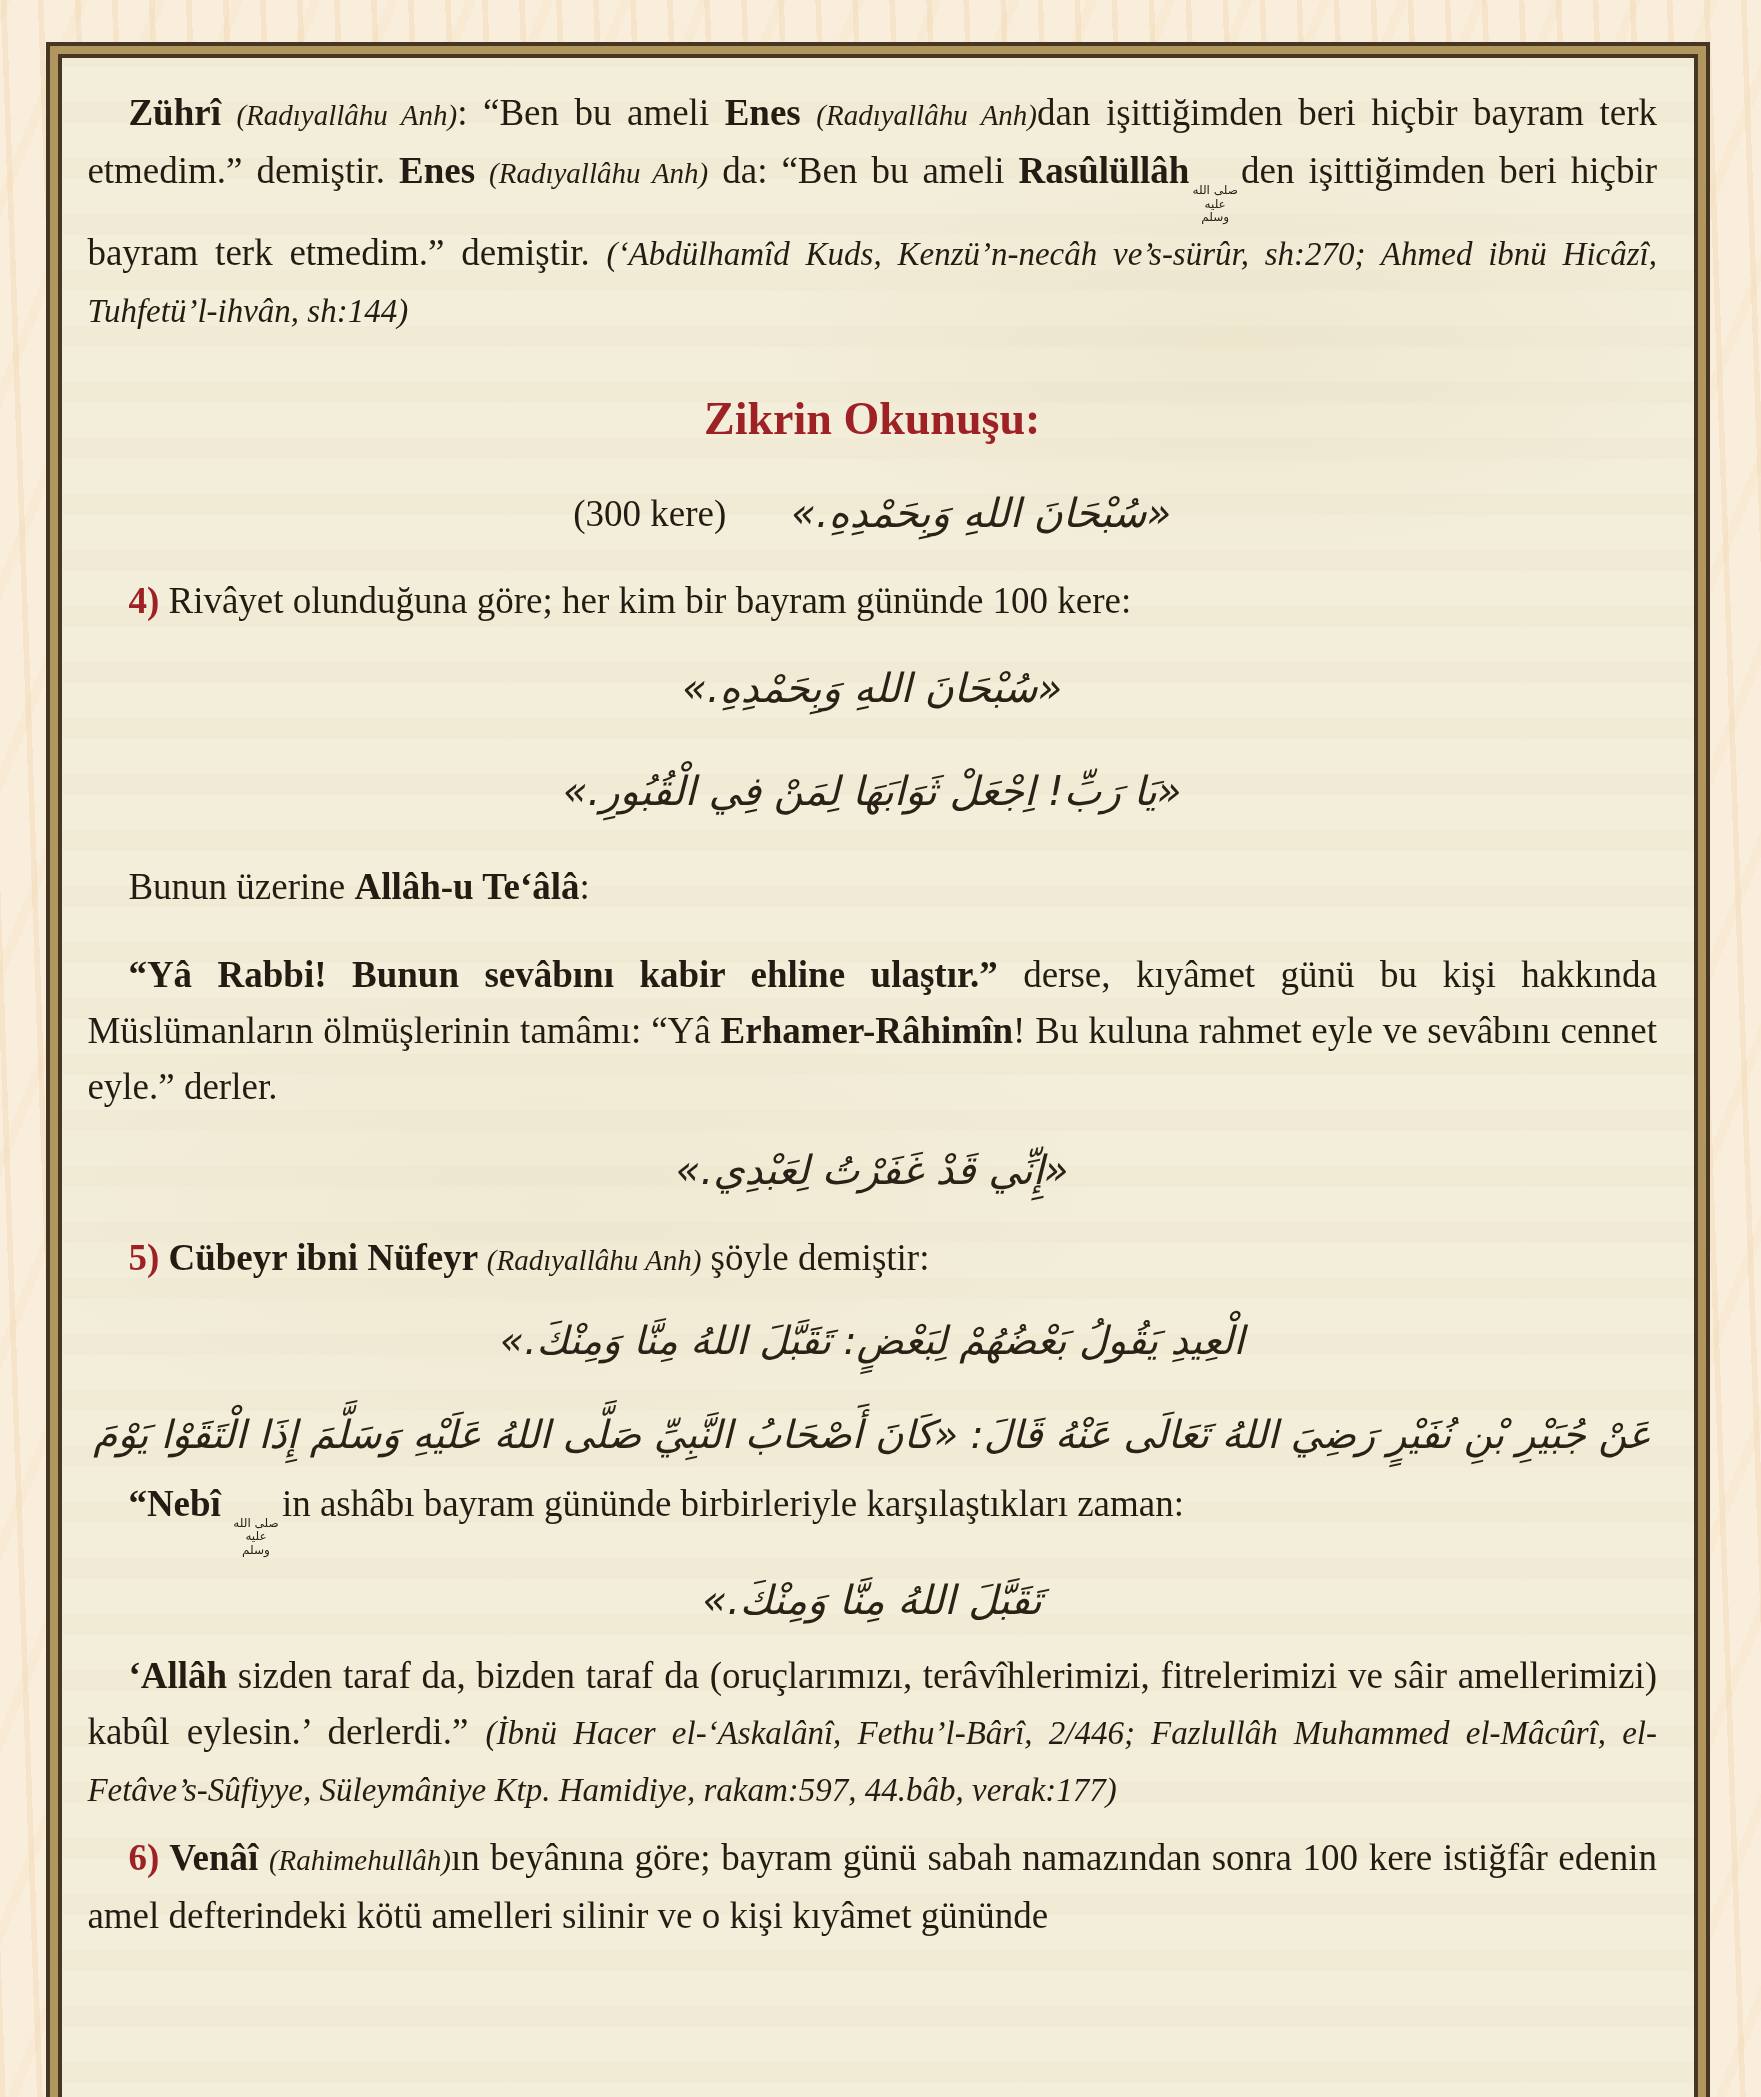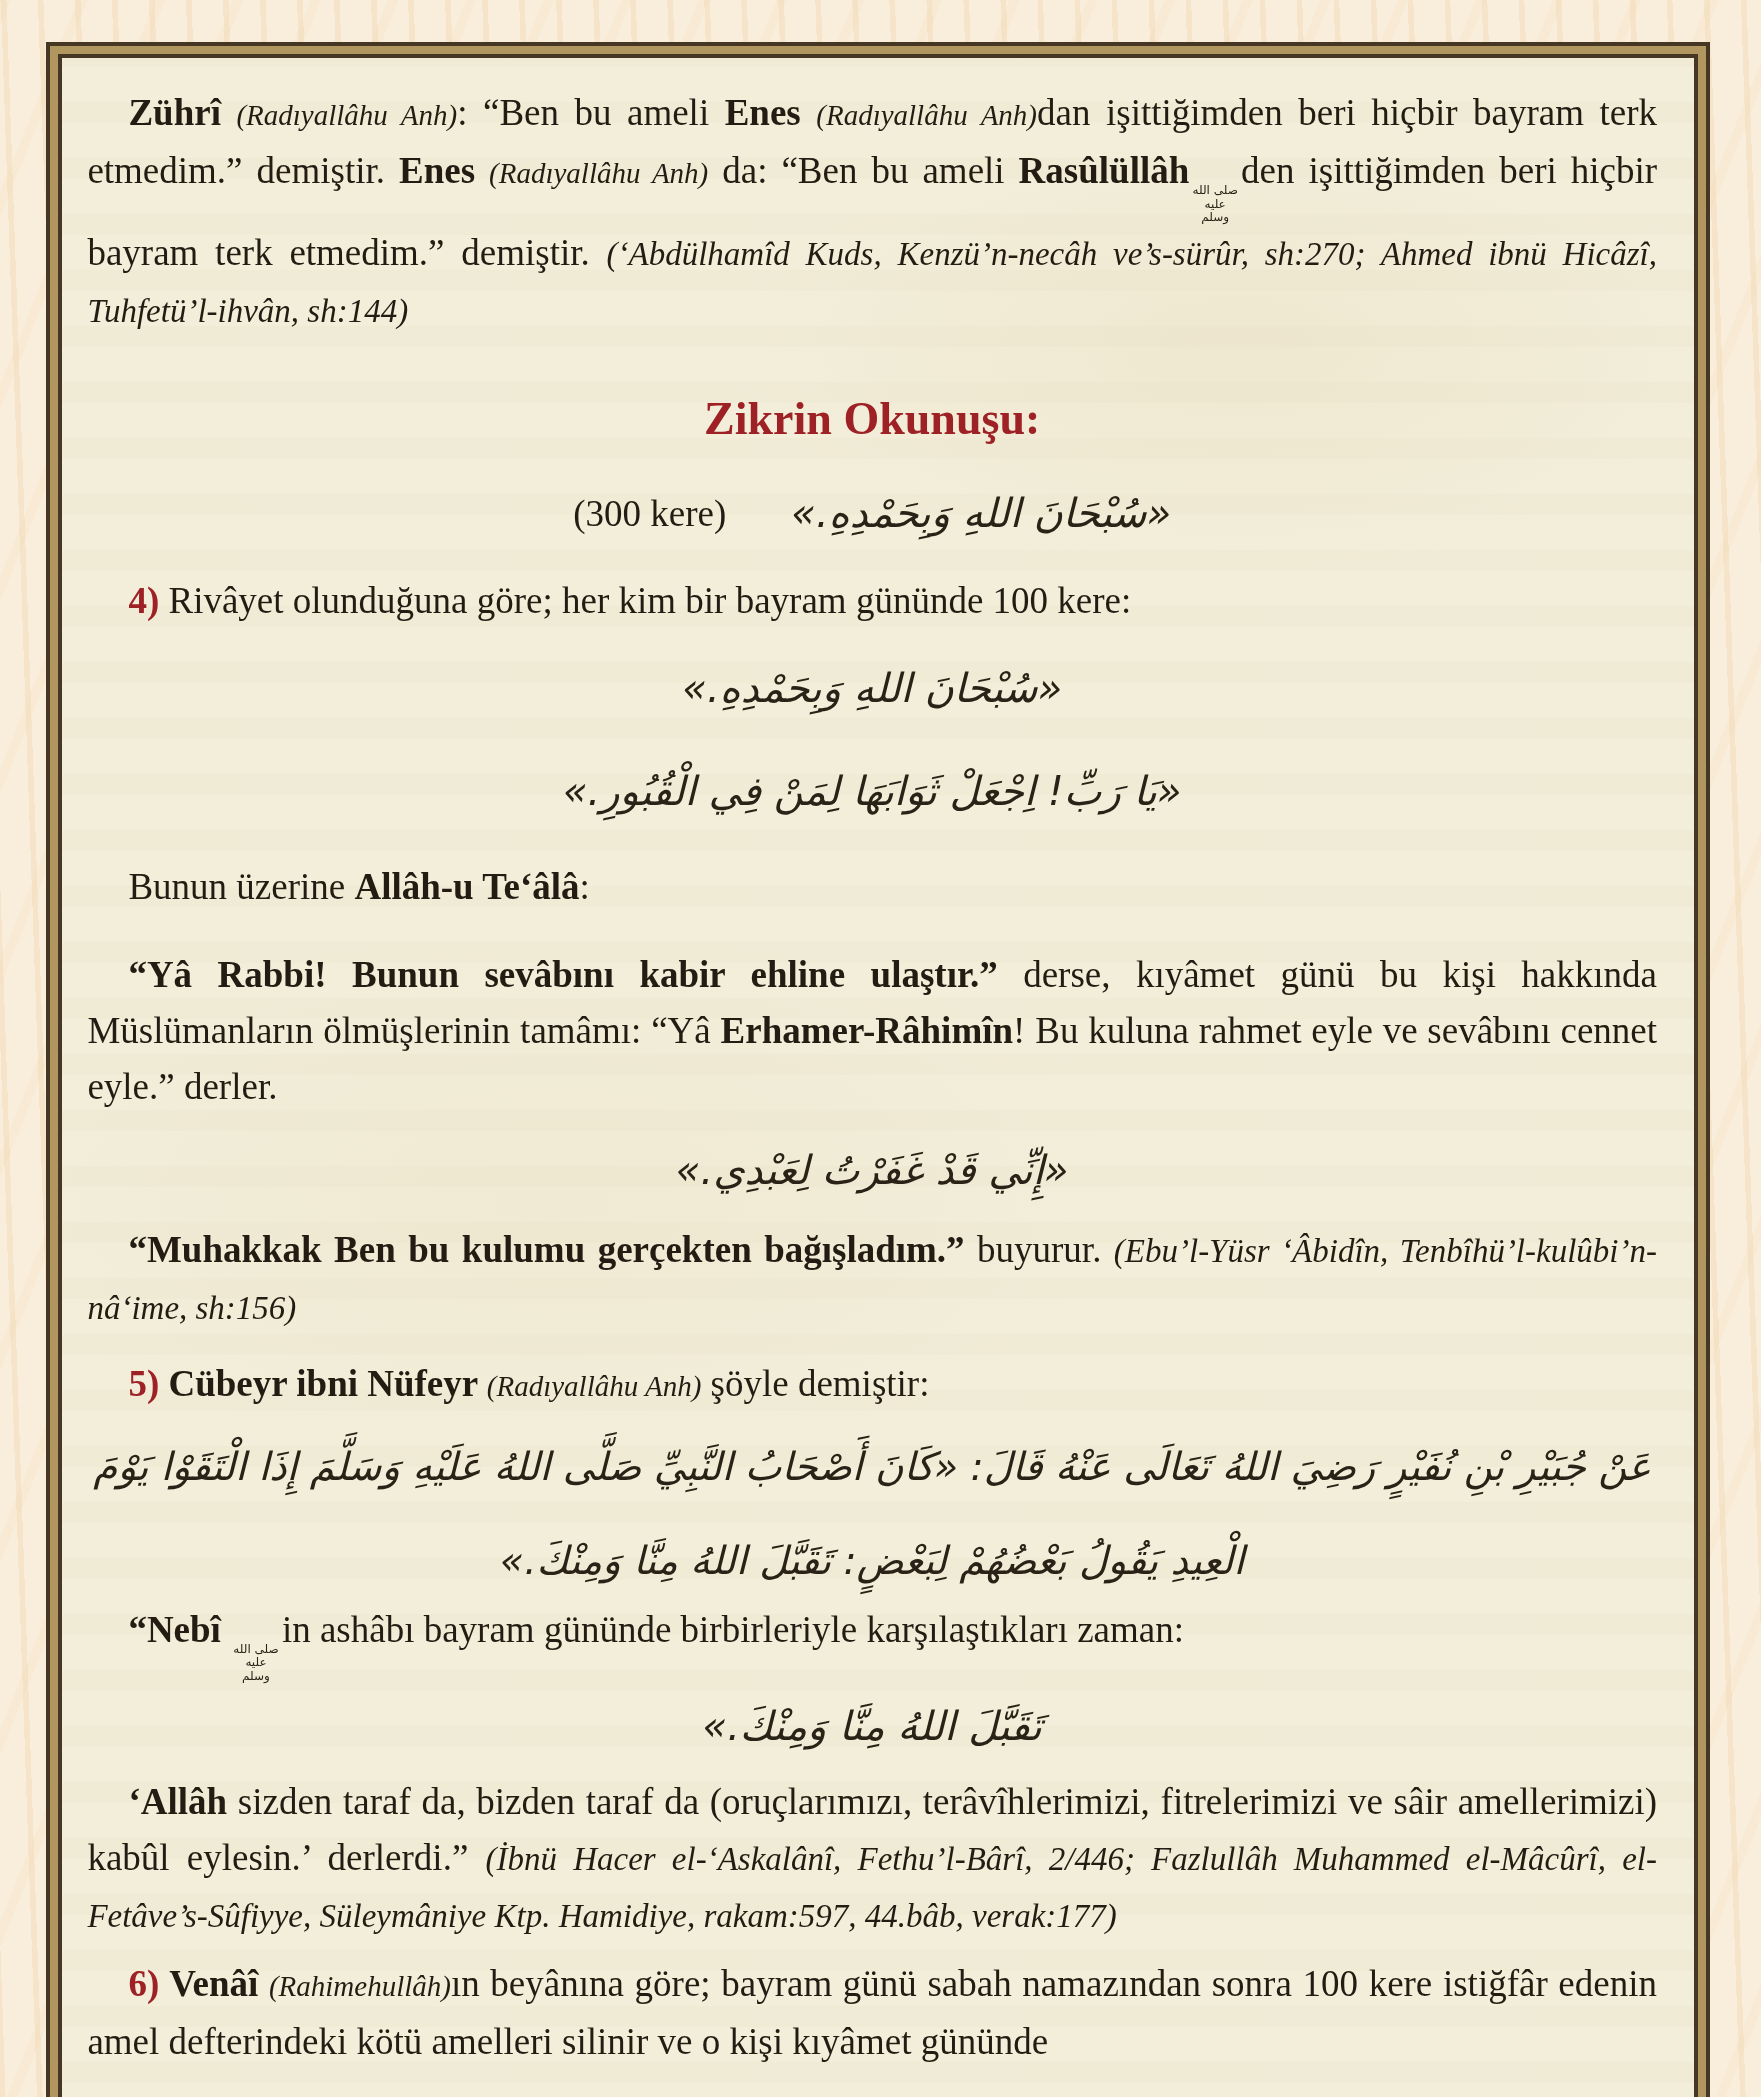--- a/index.html
+++ b/index.html
@@ -89,26 +89,25 @@
 
 
         <div class="ar mt30" dir="rtl">«يَا رَبِّ! اِجْعَلْ ثَوَابَهَا لِمَنْ فِي الْقُبُورِ.»</div>
 
         <p class="para mt35"><span>Bunun üzerine </span><span class="b">Allâh-u Te‘âlâ</span><span>:</span></p>
 
         <p class="para mt40"><span class="b">“Yâ Rabbi! Bunun sevâbını kabir ehline ulaştır.” </span><span>derse, kıyâmet günü bu kişi hakkında Müslümanların ölmüşlerinin tamâmı: “Yâ </span><span class="b">Erhamer-Râhimîn</span><span>! Bu kuluna rahmet eyle ve sevâbını cennet eyle.” derler.</span></p>
 
         <div class="ar mt20" dir="rtl">«إِنِّي قَدْ غَفَرْتُ لِعَبْدِي.»</div>
 
-        <p class="para mt15"><span class="b">“Muhakkak Ben bu kulumu gerçekten bağışladım.” </span><span>buyurur. </span><span class="cite">(Ebu’l-Yüsr ‘Âbidîn, Tenbîhü’l-kulûbi’n-nâ‘ime, sh:156)</span></p>
 
         <p class="para mt25"><span class="num">5) </span><span class="b">Cübeyr ibni Nüfeyr </span><span class="sm">(Radıyallâhu Anh)</span><span> şöyle demiştir:</span></p>
 
+        <div class="ar ar-long mt0" dir="rtl">الْعِيدِ يَقُولُ بَعْضُهُمْ لِبَعْضٍ: تَقَبَّلَ اللهُ مِنَّا وَمِنْكَ.»</div>
         <div class="ar ar-long" dir="rtl">عَنْ جُبَيْرِ بْنِ نُفَيْرٍ رَضِيَ اللهُ تَعَالَى عَنْهُ قَالَ: «كَانَ أَصْحَابُ النَّبِيِّ صَلَّى اللهُ عَلَيْهِ وَسَلَّمَ إِذَا الْتَقَوْا يَوْمَ</div>
-        <div class="ar ar-long mt0" dir="rtl">الْعِيدِ يَقُولُ بَعْضُهُمْ لِبَعْضٍ: تَقَبَّلَ اللهُ مِنَّا وَمِنْكَ.»</div>
 
         <p class="para mt0"><span class="b">“Nebî </span><span class="sws">
               <span>صلى الله</span>
               <span>عليه</span>
               <span>وسلم</span>
             </span><span>in ashâbı bayram gününde birbirleriyle karşılaştıkları zaman:</span></p>
 
         <div class="ar mt5" dir="rtl">تَقَبَّلَ اللهُ مِنَّا وَمِنْكَ.»</div>
 
         <p class="para mt10"><span class="b">‘Allâh</span><span> sizden taraf da, bizden taraf da (oruçlarımızı, terâvîhlerimizi, fitrelerimizi ve sâir amellerimizi) kabûl eylesin.’ derlerdi.” </span><span class="cite">(İbnü Hacer el-‘Askalânî, Fethu’l-Bârî, 2/446; Fazlullâh Muhammed el-Mâcûrî, el-Fetâve’s-Sûfiyye, Süleymâniye Ktp. Hamidiye, rakam:597, 44.bâb, verak:177)</span></p>

